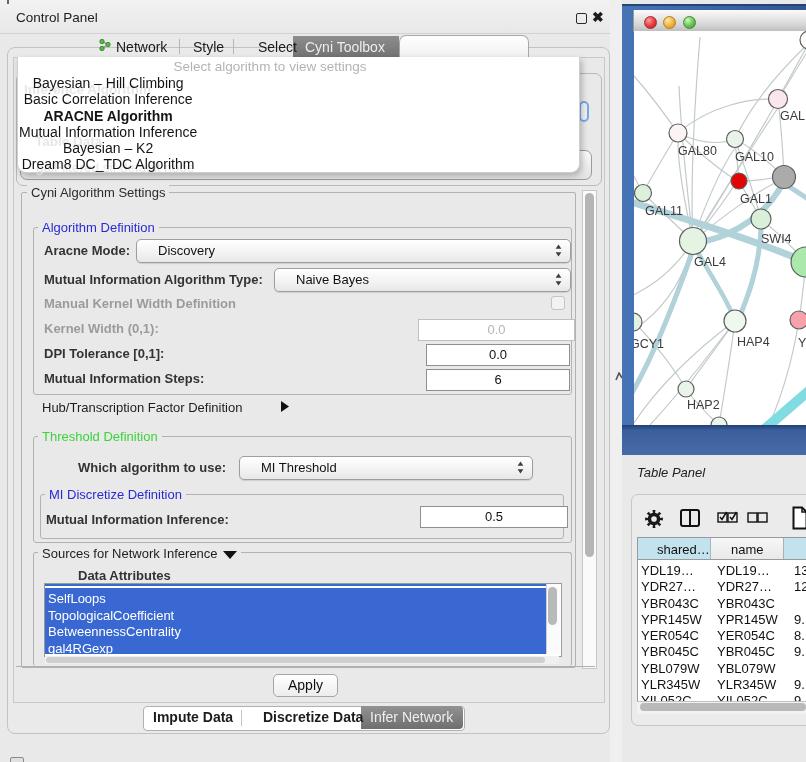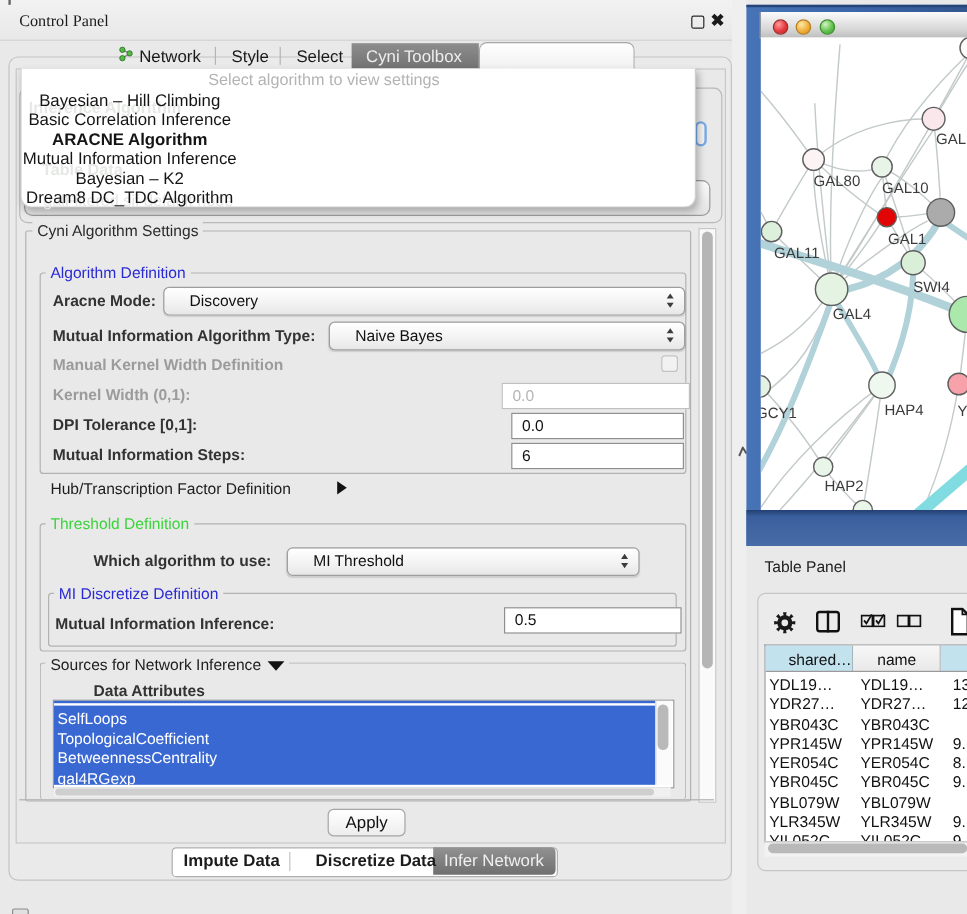--- a/index.html
+++ b/index.html
@@ -3,36 +3,36 @@
 <meta charset="utf-8">
 <style>
 html,body{margin:0;padding:0;}
 body{width:806px;height:762px;overflow:hidden;position:relative;background:#e9e9e9;
  font-family:"Liberation Sans",sans-serif;-webkit-font-smoothing:antialiased;}
 .abs{position:absolute;}
 .b{font-weight:bold;}
 .lbl{font-size:13px;font-weight:bold;color:#333;}
 .dis{color:#9b9b9b;}
 .field{position:absolute;background:#fff;border:1px solid #8f8f8f;font-size:13px;
- text-align:left;color:#111;line-height:20px;padding:0 8px;}
+ text-align:center;color:#111;line-height:20px;padding:0 8px;}
 .combo{position:absolute;background:linear-gradient(180deg,#ffffff,#f2f2f2 60%,#e7e7e7);
  border:1px solid #9e9e9e;border-radius:5px;font-size:13px;color:#111;
  box-shadow:0 1px 1px rgba(0,0,0,0.12);}
 .combo .tx{position:absolute;left:21px;top:3px;}
 .arrows{position:absolute;right:8px;top:4px;width:7px;height:13px;}
 .grp{position:absolute;border:1px solid #b2b2b2;border-radius:3px;}
 .gtit{position:absolute;background:#e9e9e9;padding:0 4px;font-size:13px;}
 .gloss{position:absolute;border-radius:50%;}
 </style>
 </head>
 <body>
 
 <div class="abs" style="left:0;top:0;width:620px;height:33px;background:linear-gradient(180deg,#f2f2f2,#e8e8e8);border-bottom:1px solid #d2d2d2;"></div>
 <div class="abs" style="left:7px;top:0;width:2px;height:4px;background:#666;"></div>
-<div class="abs" style="left:16px;top:10px;font-size:13.5px;color:#1c1c1c;font-family:Liberation Serif, serif;">Control Panel</div>
+<div class="abs" style="left:16px;top:10px;font-size:13.5px;color:#1c1c1c;">Control Panel</div>
 <div class="abs" style="left:576px;top:13px;width:9px;height:9px;border:1.6px solid #2a2a2a;border-radius:2px;"></div>
 <div class="abs" style="left:592px;top:9px;font-size:14px;font-weight:bold;color:#1a1a1a;">✖</div>
 
 <div class="abs" style="left:7px;top:47px;width:601px;height:685px;background:#eaeaea;border:1px solid #c3c3c3;border-radius:8px;"></div>
 <div class="abs" style="left:13px;top:57px;width:590px;height:644px;background:#e9e9e9;border:1px solid #c8c8c8;"></div>
 
 <div class="abs" style="left:293px;top:36px;width:106px;height:21px;background:linear-gradient(180deg,#8d8d8d,#737373);"></div>
 <div class="abs" style="left:305px;top:39px;font-size:14px;color:#ededed;">Cyni Toolbox</div>
 <div class="abs" style="left:399px;top:35px;width:128px;height:22px;background:linear-gradient(180deg,#ffffff,#f0f0f0);border:1px solid #a8a8a8;border-bottom:none;border-radius:7px 7px 0 0;"></div>
 <div class="abs" style="left:412px;top:39px;font-size:14px;color:#111;margin-top:20px;">jActiveMNodules</div>
@@ -40,21 +40,21 @@
  <line x1="3" y1="3" x2="9" y2="6" stroke="#777" stroke-width="1"></line>
  <line x1="3" y1="10" x2="9" y2="6" stroke="#777" stroke-width="1"></line>
  <circle cx="3" cy="3" r="2.2" fill="#57b847" stroke="#2e7d27" stroke-width="0.8"></circle>
  <circle cx="3" cy="10" r="2.2" fill="#57b847" stroke="#2e7d27" stroke-width="0.8"></circle>
  <circle cx="9" cy="6" r="2.2" fill="#57b847" stroke="#2e7d27" stroke-width="0.8"></circle>
 </svg>
 <div class="abs" style="left:116px;top:39px;font-size:14px;color:#1a1a1a;">Network</div>
 <div class="abs" style="left:179px;top:39px;width:1px;height:15px;background:#b5b5b5;"></div>
 <div class="abs" style="left:193px;top:39px;font-size:14px;color:#1a1a1a;">Style</div>
 <div class="abs" style="left:233px;top:39px;width:1px;height:15px;background:#b5b5b5;"></div>
-<div class="abs" style="left:247px;top:39px;font-size:14px;color:#1a1a1a;">Select</div>
+<div class="abs" style="left:258px;top:39px;font-size:14px;color:#1a1a1a;">Select</div>
 
 <div class="abs" style="left:16px;top:73px;width:584px;height:111px;border:1px solid #b9b9b9;border-radius:7px;"></div>
 <div class="abs" style="left:579px;top:101px;width:6px;height:17px;border:2.4px solid #77a9e7;border-radius:6px;background:#f2f2f2;"></div>
 <div class="abs" style="left:20px;top:150px;width:570px;height:28px;background:linear-gradient(180deg,#fafafa,#e2e2e2);border:1px solid #9b9b9b;border-radius:7px;"></div>
 <div class="abs" style="left:32px;top:156px;font-size:13.5px;color:#333;">galFiltered.sif default node</div>
 
 <div class="abs" style="left:17px;top:57px;width:561px;height:115px;background:#ffffff;border:1px solid #cfcfcf;border-top:none;border-radius:0 0 9px 9px;box-shadow:2px 3px 6px rgba(0,0,0,0.25);"></div>
 <div class="abs" style="left:24px;top:82px;font-size:13.5px;font-weight:bold;color:#e6e8e6;">Inference Algorithm</div>
 <div class="abs" style="left:35px;top:134px;font-size:13.5px;font-weight:bold;color:#e6e8e6;">Table Data</div>
 <div class="abs" style="left:36px;top:160px;font-size:13.5px;color:#e4e7e4;">galFiltered.sif default node</div>
@@ -242,21 +242,21 @@
  <text x="11" y="184">GAL11</text>
  <text x="127" y="212">SWI4</text>
  <text x="60" y="235">GAL4</text>
  <text x="-4" y="317">GCY1</text>
  <text x="103" y="315">HAP4</text>
  <text x="164" y="316">Y</text>
  <text x="53" y="378">HAP2</text>
 </g>
 </svg>
 
-<div class="abs" style="left:637px;top:465px;font-size:13px;color:#222;">Table Panel</div>
+<div class="abs" style="left:637px;top:465px;font-size:13px;color:#222;font-style:italic;">Table Panel</div>
 <div class="abs" style="left:631px;top:494px;width:200px;height:230px;background:#ebebeb;border:1px solid #c6c6c6;border-radius:7px;"></div>
 
 <svg class="abs" style="left:645px;top:510px;" width="18" height="18" viewBox="0 0 18 18">
     <path d="M14.82 6.59 L15.21 7.97 L17.88 7.52 L17.88 10.48 L15.21 10.03 L14.82 11.41 L14.13 12.66 L16.32 14.23 L14.23 16.32 L12.66 14.13 L11.41 14.82 L10.03 15.21 L10.48 17.88 L7.52 17.88 L7.97 15.21 L6.59 14.82 L5.34 14.13 L3.77 16.32 L1.68 14.23 L3.87 12.66 L3.18 11.41 L2.79 10.03 L0.12 10.48 L0.12 7.52 L2.79 7.97 L3.18 6.59 L3.87 5.34 L1.68 3.77 L3.77 1.68 L5.34 3.87 L6.59 3.18 L7.97 2.79 L7.52 0.12 L10.48 0.12 L10.03 2.79 L11.41 3.18 L12.66 3.87 L14.23 1.68 L16.32 3.77 L14.13 5.34 Z M11.80 9.00 A2.8 2.8 0 1 0 6.20 9.00 A2.8 2.8 0 1 0 11.80 9.00 Z" fill="#1a1a1a" fill-rule="evenodd"></path>
   </svg>
 <div class="abs" style="left:680px;top:509px;width:16px;height:14px;border:2px solid #111;border-radius:3px;"></div>
 <div class="abs" style="left:689px;top:509px;width:2px;height:18px;background:#111;"></div>
 <svg class="abs" style="left:717px;top:511px;" width="22" height="12" viewBox="0 0 22 12">
  <rect x="1" y="2" width="9" height="9" fill="none" stroke="#111" stroke-width="1.4"></rect>
  <rect x="11" y="2" width="9" height="9" fill="none" stroke="#111" stroke-width="1.4"></rect>

